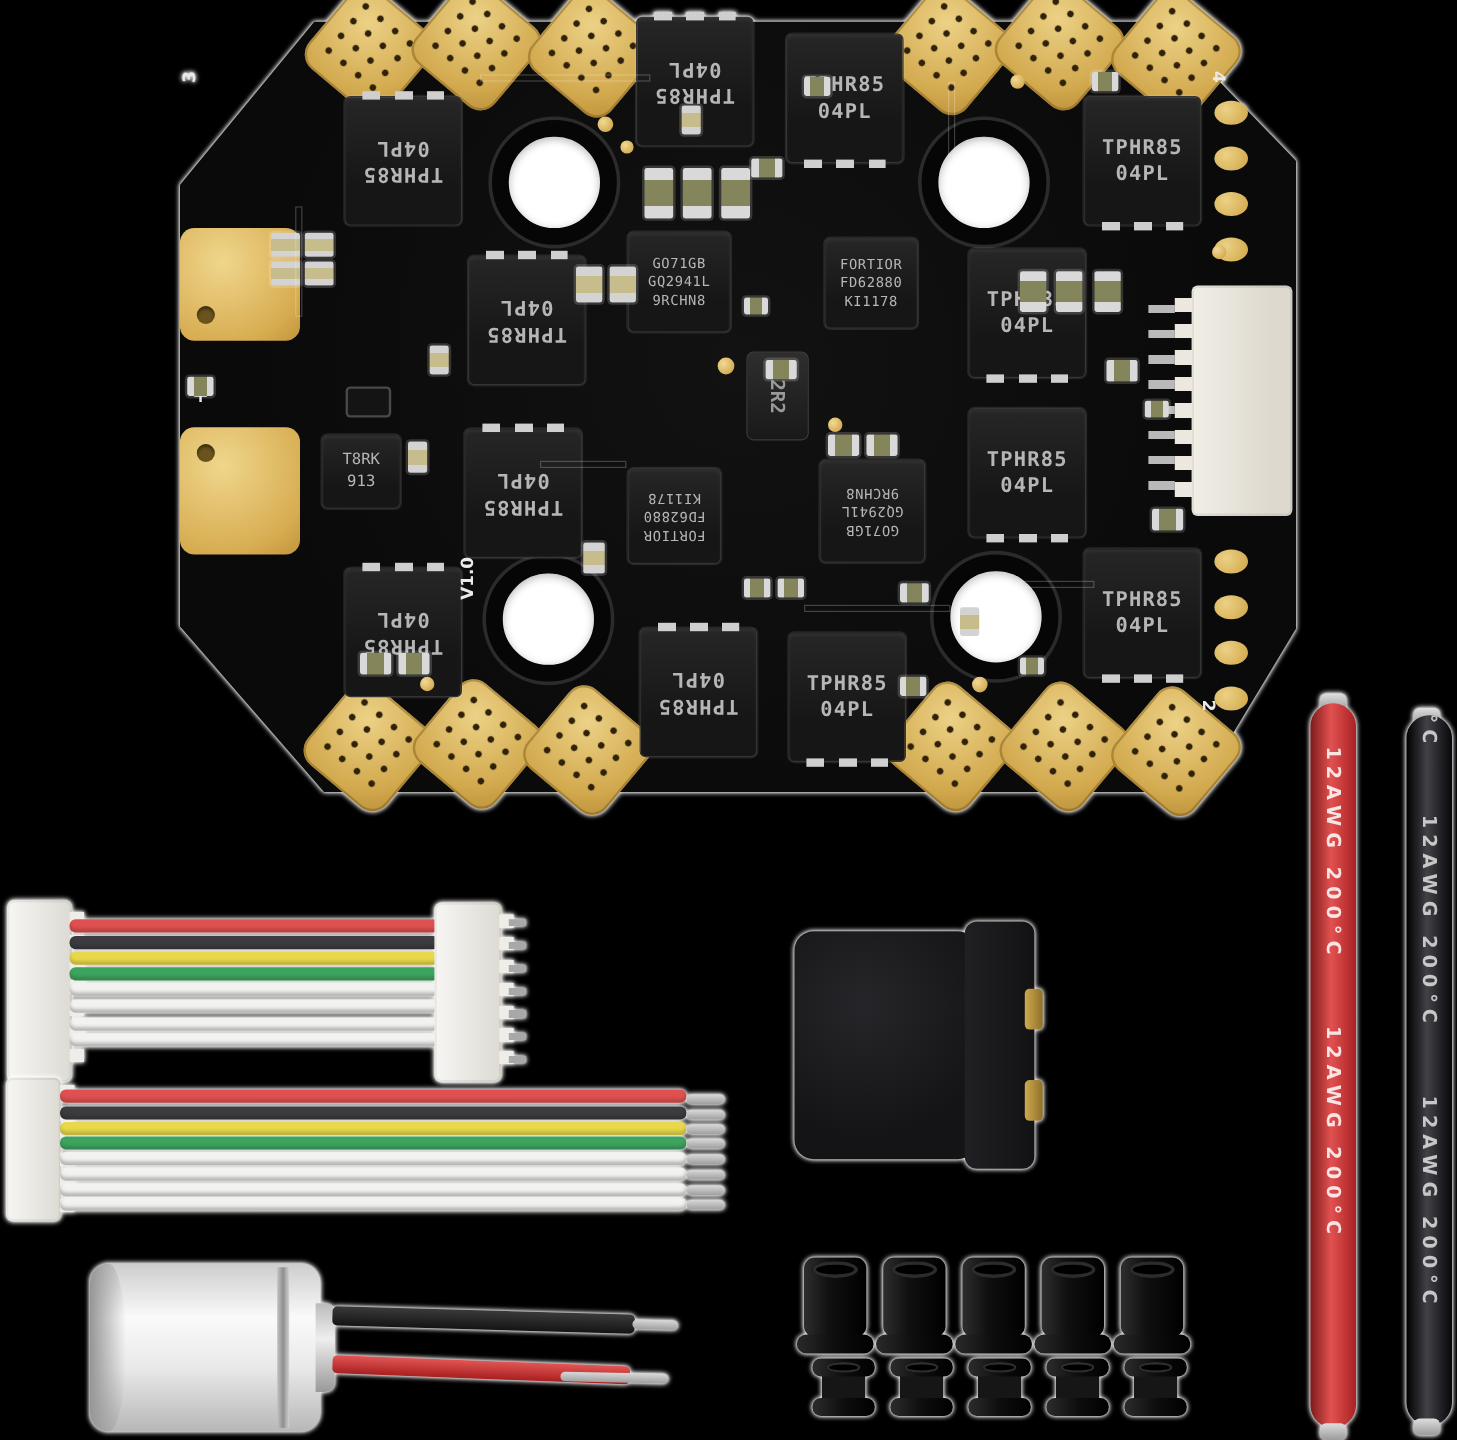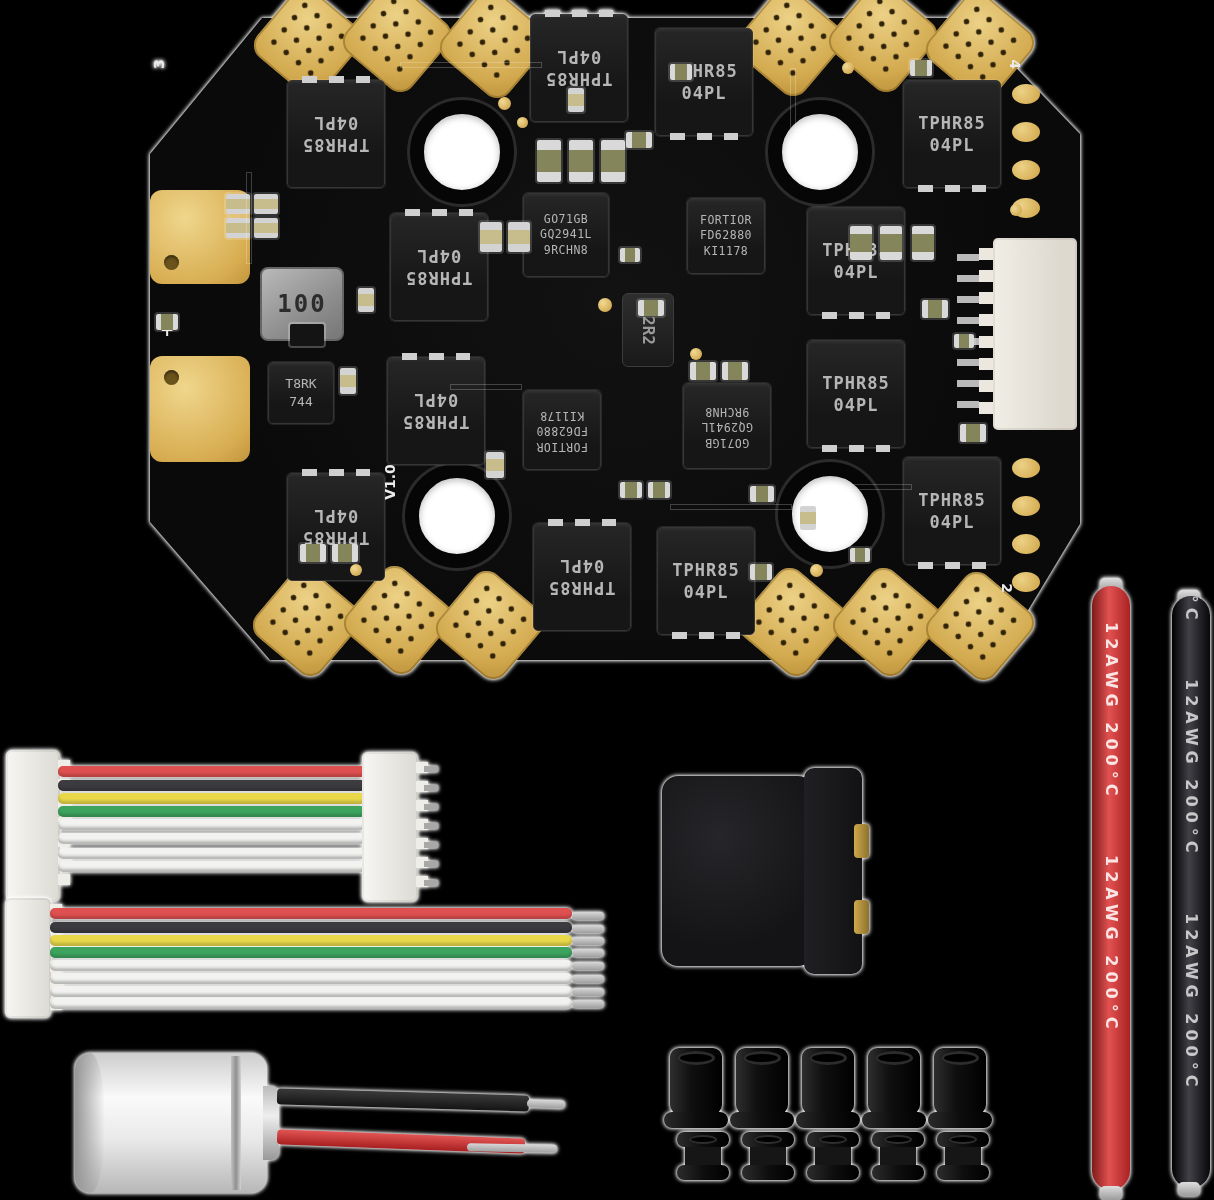--- a/index.html
+++ b/index.html
@@ -209,29 +209,26 @@
           <div class="lines"><span>GO71GB</span><br><span>GQ2941L</span><br><span>9RCHN8</span></div>
         </div>
         <div class="chip qfn" style="left: 537px; top: 194px; width: 76px; height: 74px;">
           <div class="lines"><span>FORTIOR</span><br><span>FD62880</span><br><span>KI1178</span></div>
         </div>
         <div class="chip qfn flip" style="left: 373px; top: 386px; width: 76px; height: 78px;">
           <div class="lines"><span>FORTIOR</span><br><span>FD62880</span><br><span>KI1178</span></div>
         </div>
       </div>
 
-    <div class="ind100">
-        <span>100</span>
-      </div>
     <div class="ind2r2">
         <span>2R2</span>
       </div>
     <div class="chip t8rk">
       <div class="lines"><span>T8RK</span><br>
-      <span>744</span></div>
+      <span>913</span></div>
     </div>
 
     <div class="silk" style="left:222px;top:470px;transform:rotate(-90deg)">V1.0</div>
     <div class="silk" style="left:4px;top:52px;transform:rotate(-90deg)">3</div>
     <div class="silk" style="left:860px;top:52px;transform:rotate(90deg)">4</div>
     <div class="silk" style="left:852px;top:576px;transform:rotate(90deg)">2</div>
     <div class="silk" style="left:10px;top:316px;font-size:17px">+</div>
 
     <div id="decor">
         <div class="smd sbv" style="left:76px;top:190px;width:24px;height:20px"></div>

